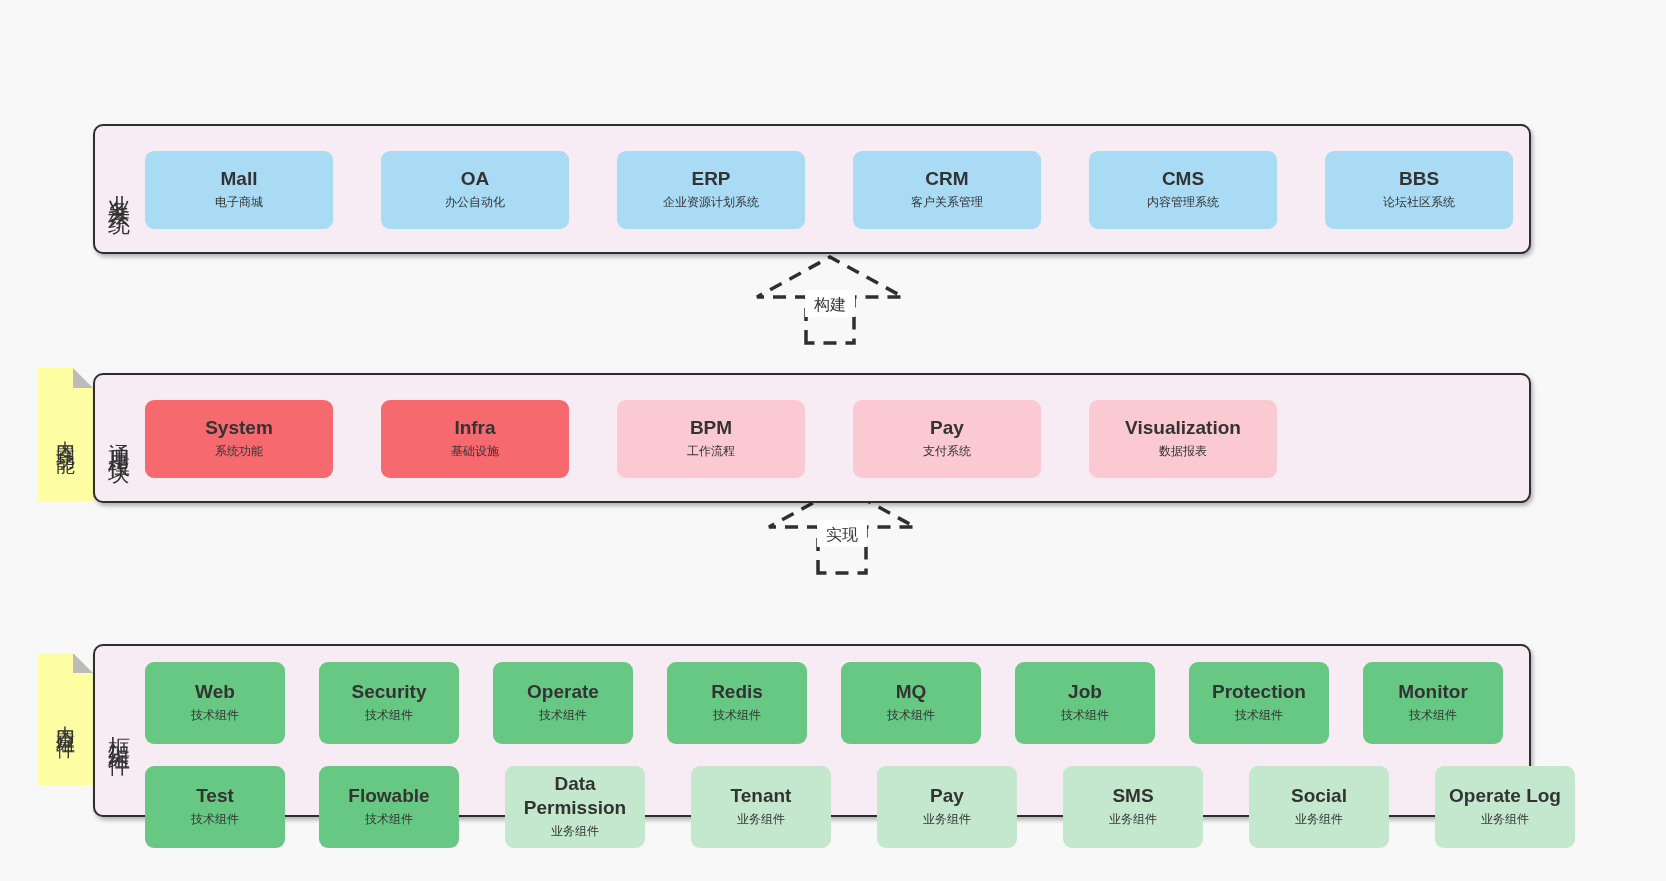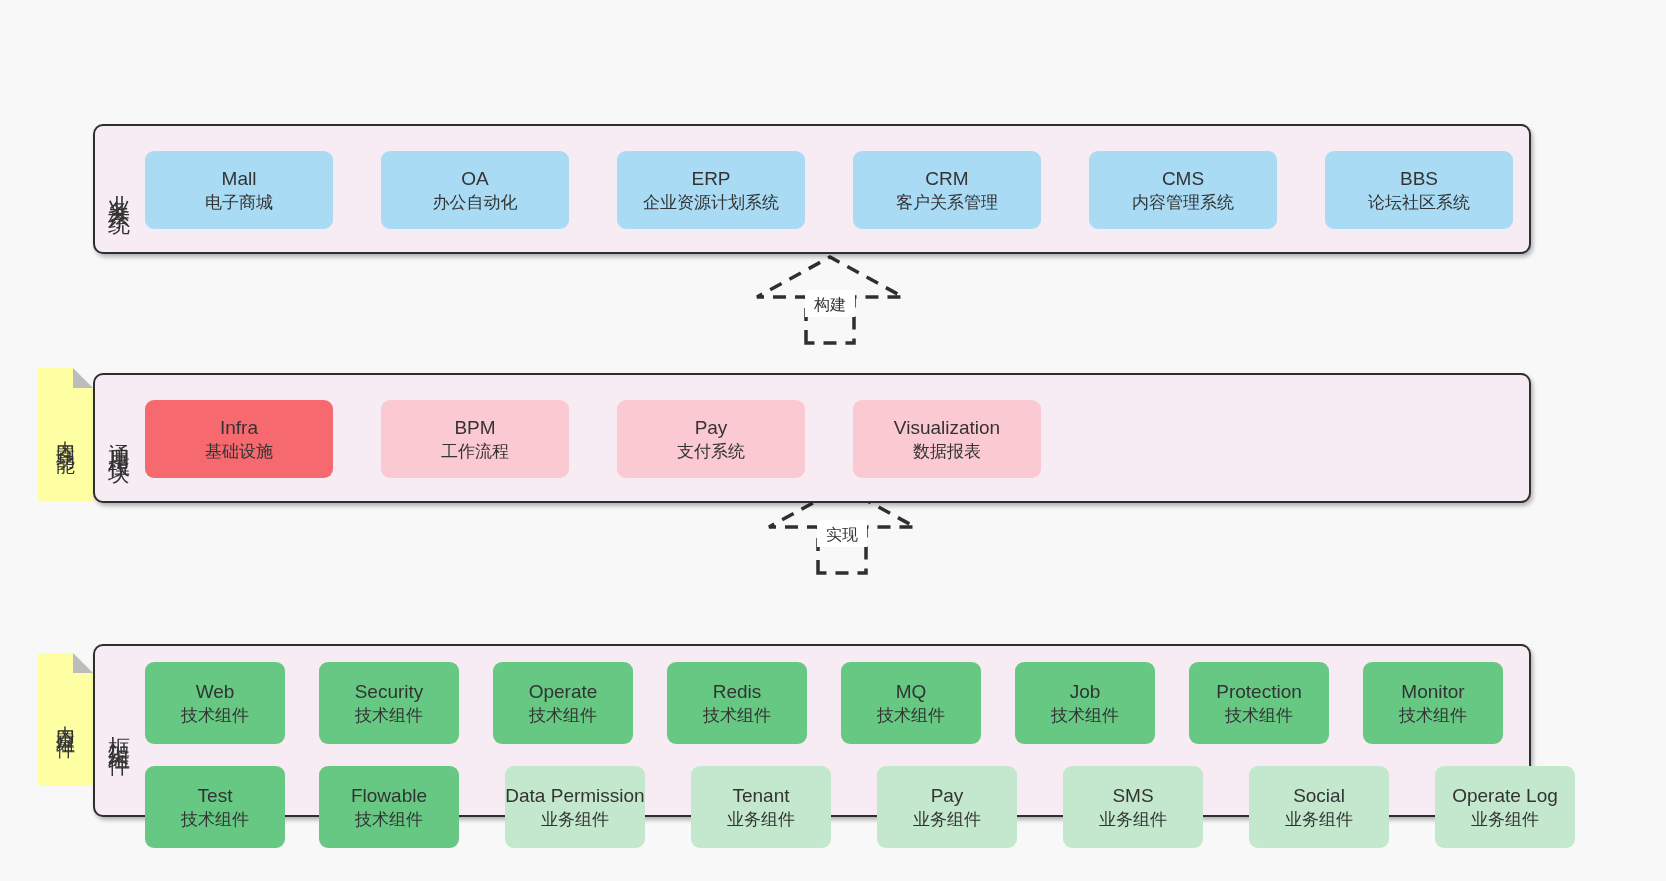--- a/index.html
+++ b/index.html
@@ -28,22 +28,22 @@
   .row-main{ left:50px; top:25px; gap:48px; }
   .row-a{ left:50px; top:16px; gap:34px; }
   .row-b{ left:50px; top:120px; gap:34px; }
 
   .box{
     width:188px; height:78px; border-radius:9px;
     display:flex; flex-direction:column; align-items:center; justify-content:center;
     text-align:center; color:#333;
   }
   .box-sm{ width:140px; height:82px; }
-  .box .t{ font-size:19px; line-height:24px; }
-  .box .d{ font-size:17px; line-height:23px; }
+  .box .t{ font-size:19px; line-height:24px;font-weight:bold; }
+  .box .d{ font-size:12px; line-height:23px; }
 
   .v-blue{ background:#a9dbf5; }
   .v-red{ background:#f5696f; }
   .v-pink{ background:#fbc9d2; }
   .v-green{ background:#66c882; }
   .v-lgreen{ background:#c3e8cd;margin-left:12px; }
 
   .note{
     position:absolute; left:38px; width:55px; background:#feffa3; z-index:1;
     display:flex; align-items:center; justify-content:center;
@@ -120,20 +120,24 @@
         <div class="t">BBS</div>
         <div class="d">论坛社区系统</div>
       </div>
     </div>
   </div>
 
   <div class="panel" id="panel-modules">
     <div class="panel-label">通用模块</div>
     <div class="box-row row-main">
       <div class="box v-red">
+        <div class="t">System</div>
+        <div class="d">系统功能</div>
+      </div>
+      <div class="box v-red">
         <div class="t">Infra</div>
         <div class="d">基础设施</div>
       </div>
       <div class="box v-pink">
         <div class="t">BPM</div>
         <div class="d">工作流程</div>
       </div>
       <div class="box v-pink">
         <div class="t">Pay</div>
         <div class="d">支付系统</div>

